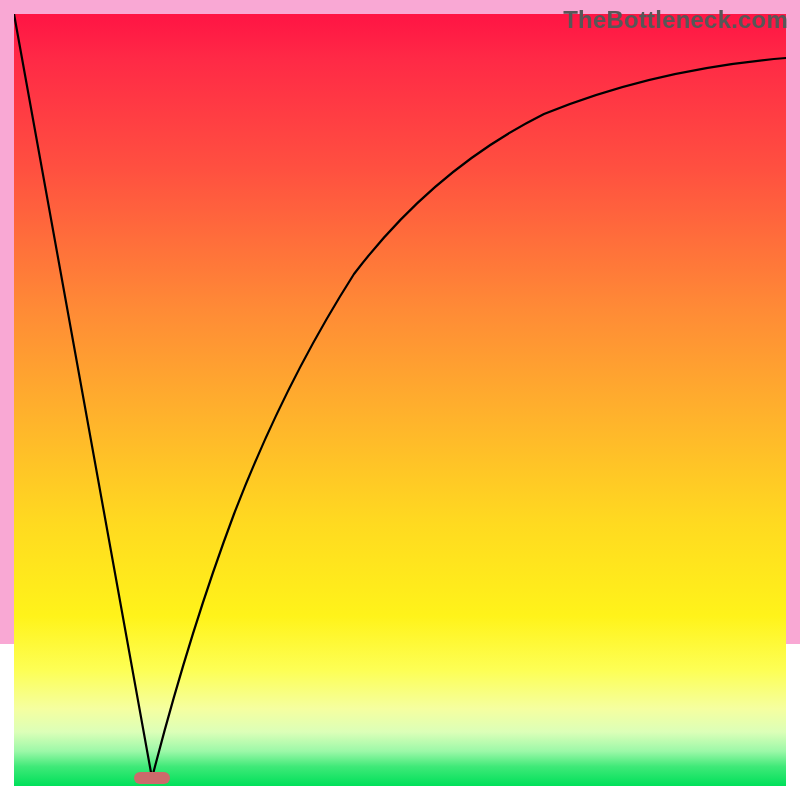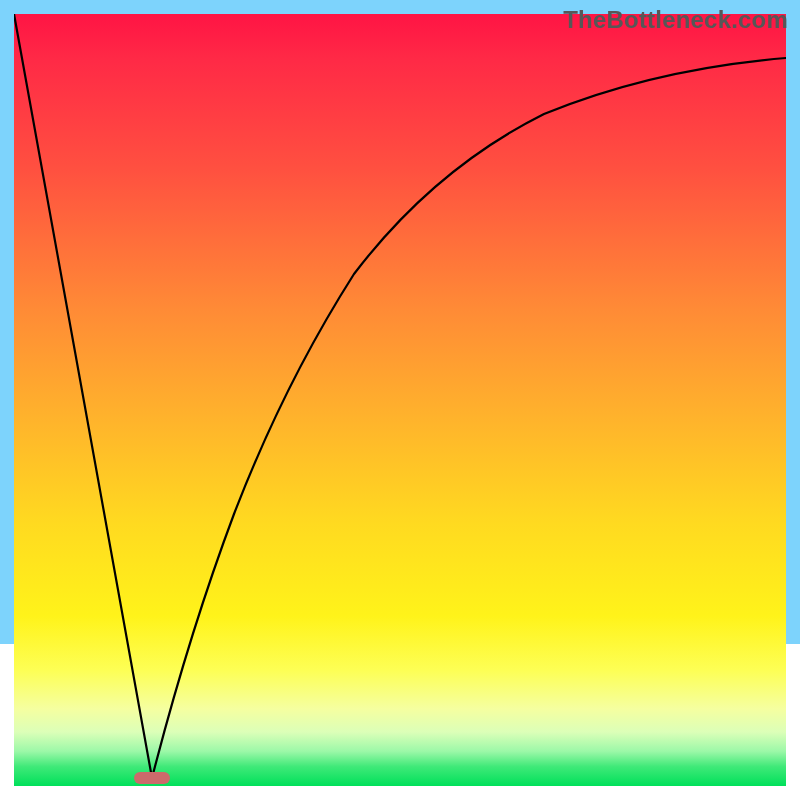--- a/index.html
+++ b/index.html
@@ -6,21 +6,21 @@
     margin: 0;
     padding: 0;
     width: 800px;
     height: 800px;
     overflow: hidden;
     font-family: Arial, Helvetica, sans-serif;
   }
   .outer {
     width: 800px;
     height: 644px;
-    background: #7dd3fc;
+    background: #f9a8d4;
     position: relative;
   }
   .watermark {
     position: absolute;
     top: 6px;
     right: 12px;
     color: #575757;
     font-size: 24px;
     font-weight: 600;
     letter-spacing: 0.2px;

